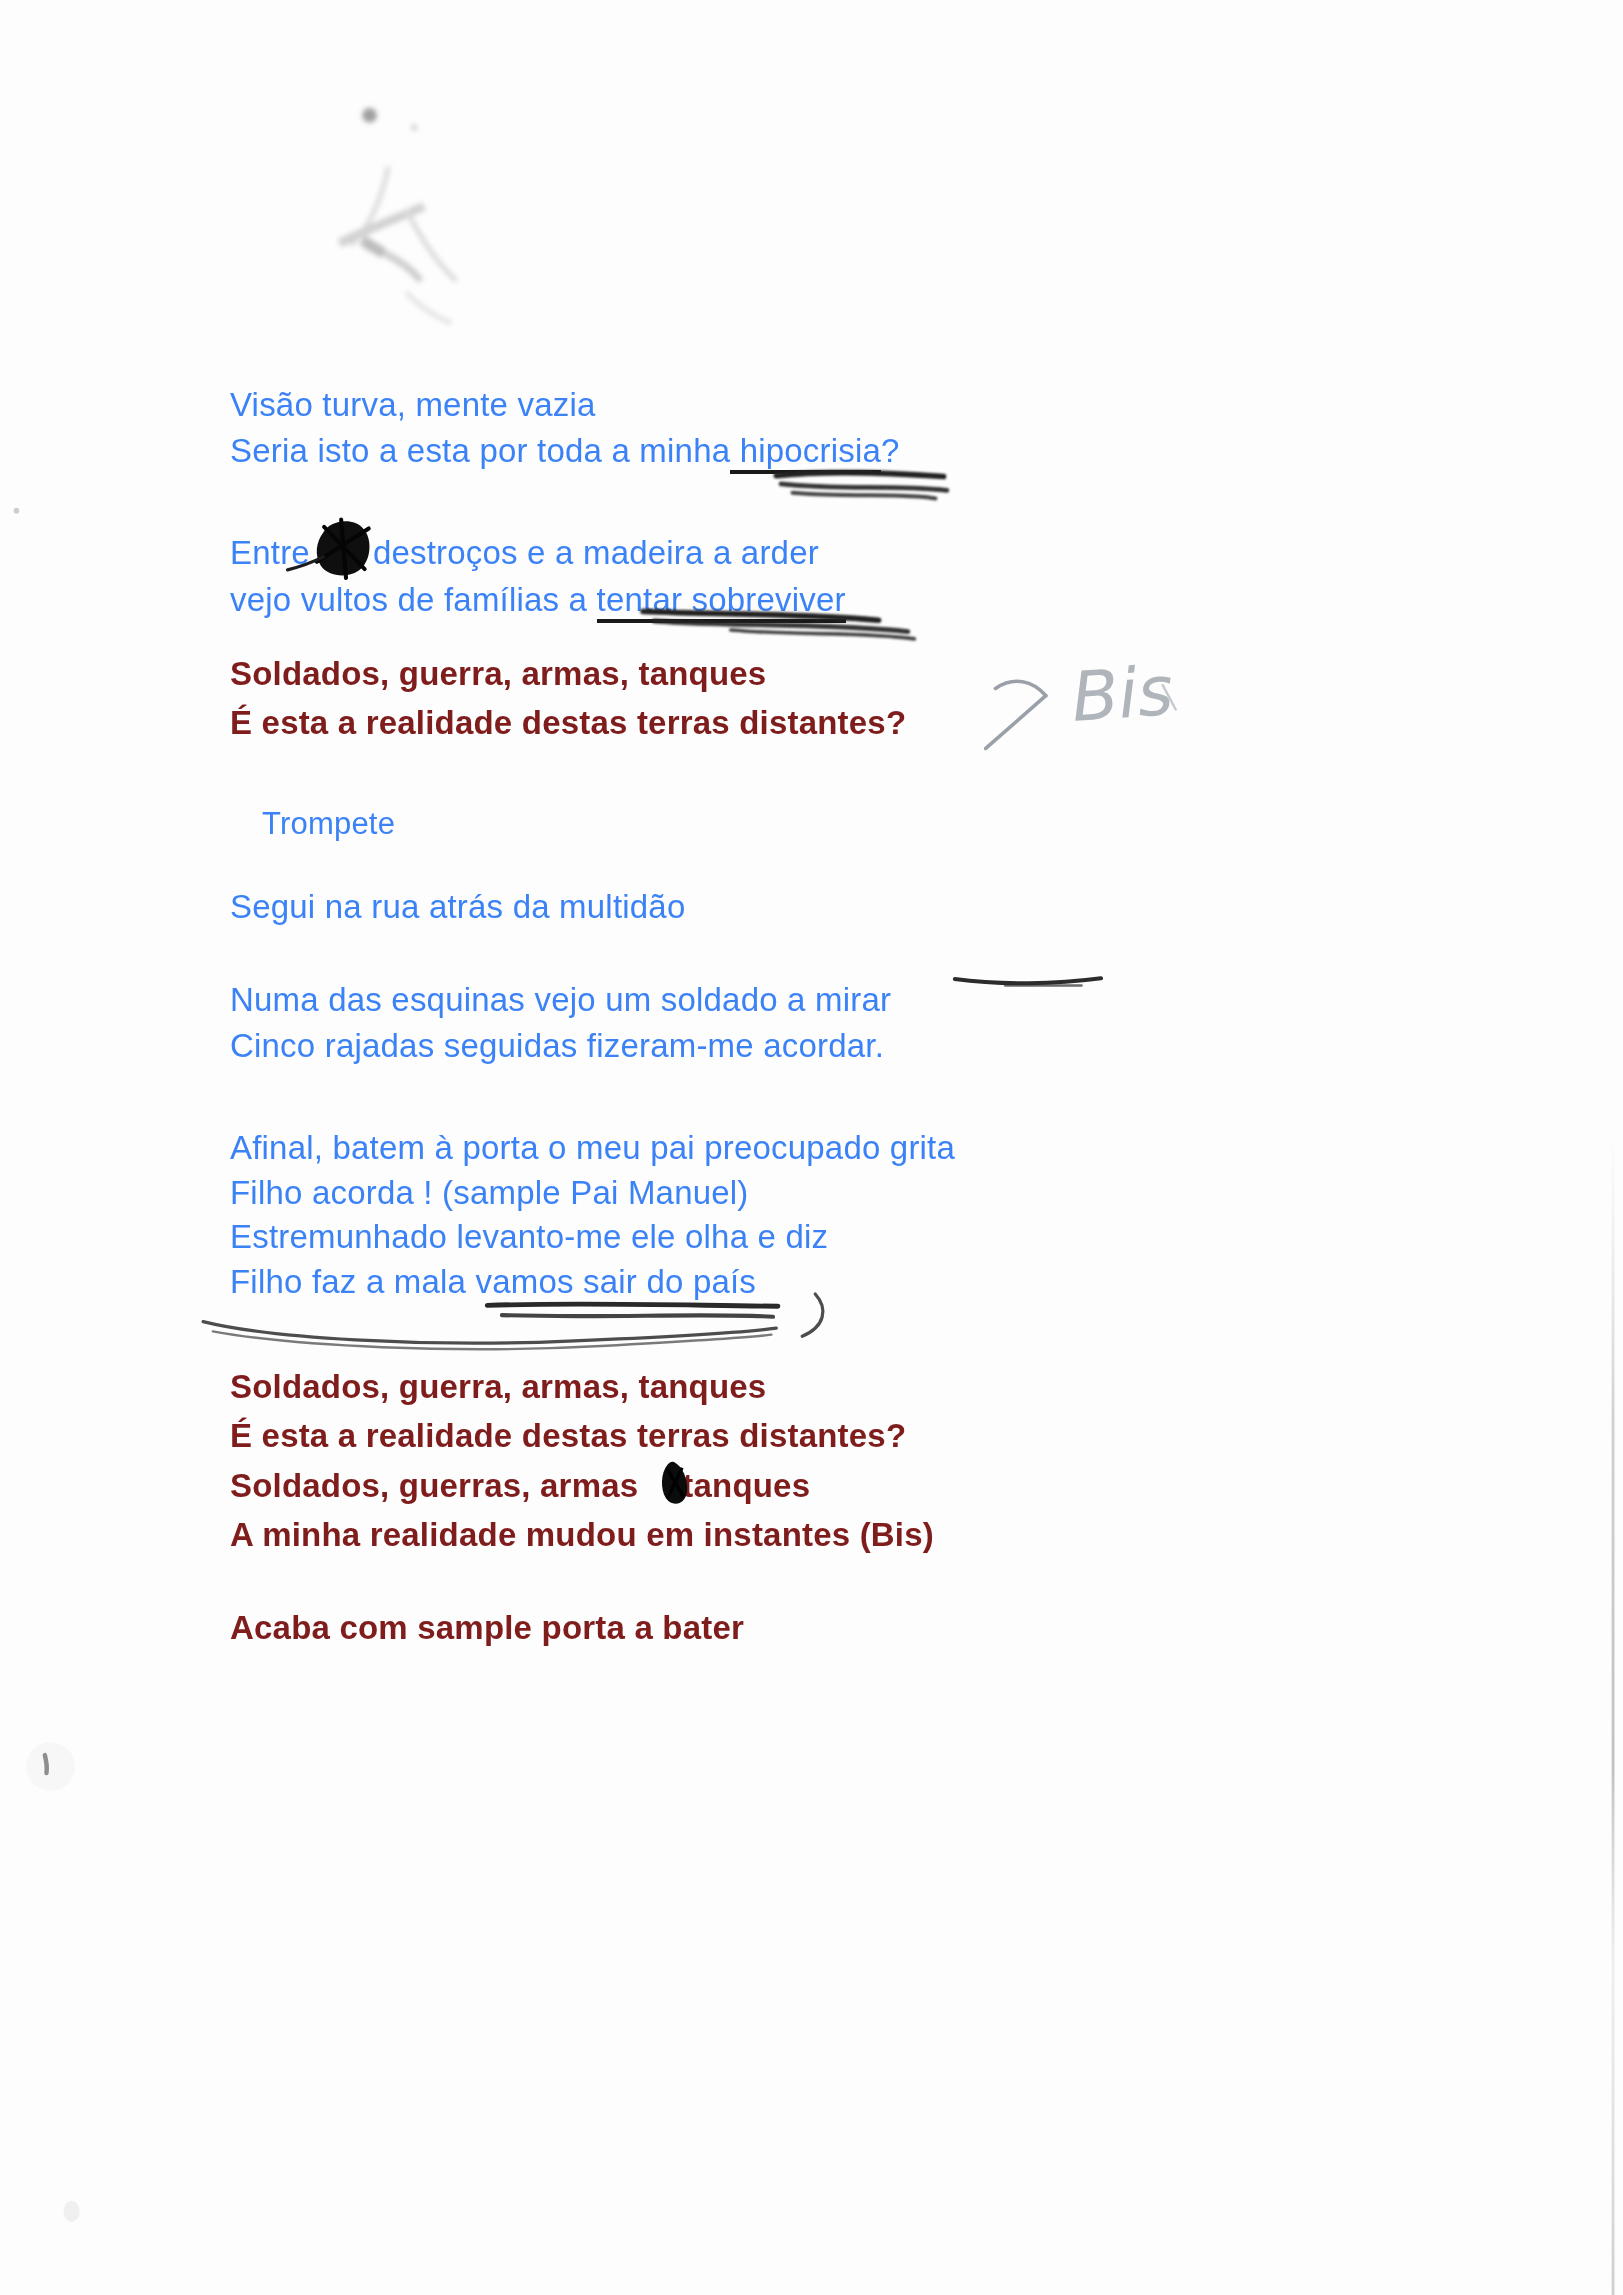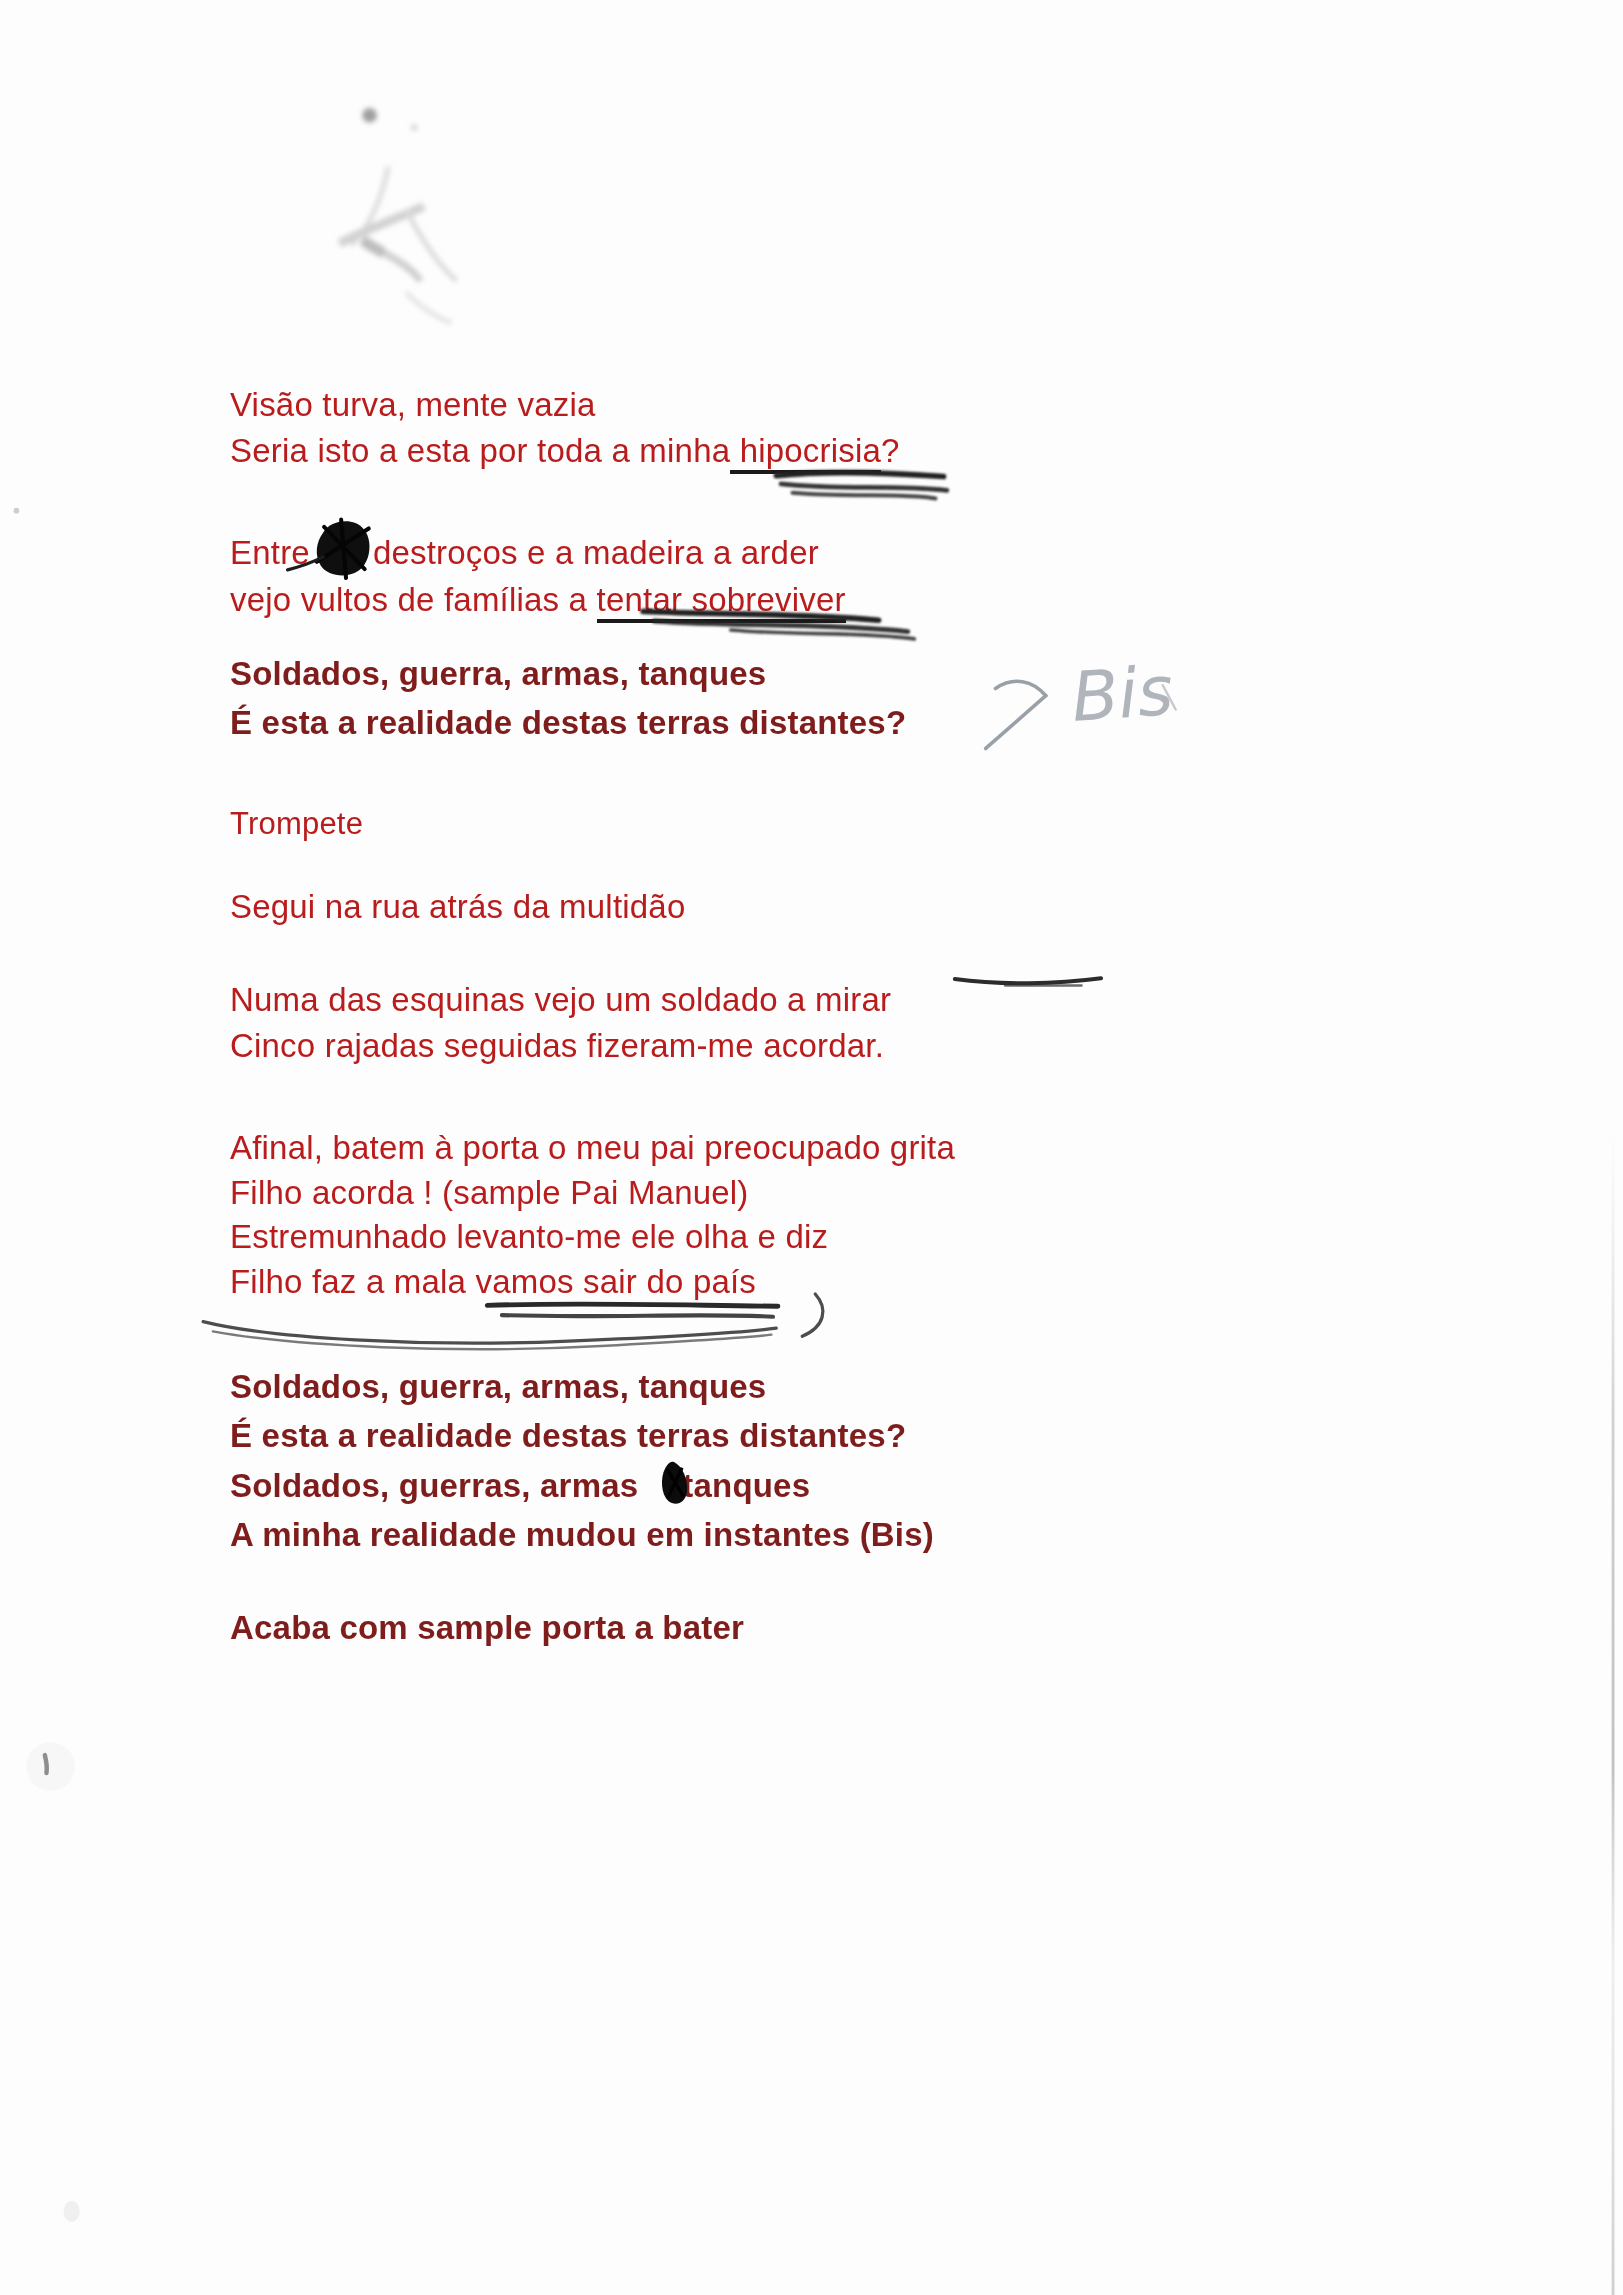--- a/index.html
+++ b/index.html
@@ -12,24 +12,24 @@
     color:#1f1f1f;
   }
   .line{
     position:absolute;
     left:230px;
     margin:0;
     font-size:33px;
     line-height:39px;
     letter-spacing:0.2px;
     white-space:pre;
-    color:#b91c1c;
+    color:#3b82f6;
   }
   .bold{font-weight:bold;color:#7f1d1d;}
-  .small{font-size:31px;}
+  .small{font-size:31px;margin-left:32px;}
   .u-typed{border-bottom:4.9px solid #1a1a1a;padding-bottom:0.8px;text-align:center;}
   .gap{display:inline-block;height:3.2px;}
   .gap-entre{width:63px;}
   .gap-chorus{width:44px;}
   svg.overlay{position:absolute;left:0;top:0;pointer-events:none;}
 </style>
 </head>
 <body>
 
 <div class="sheet">

